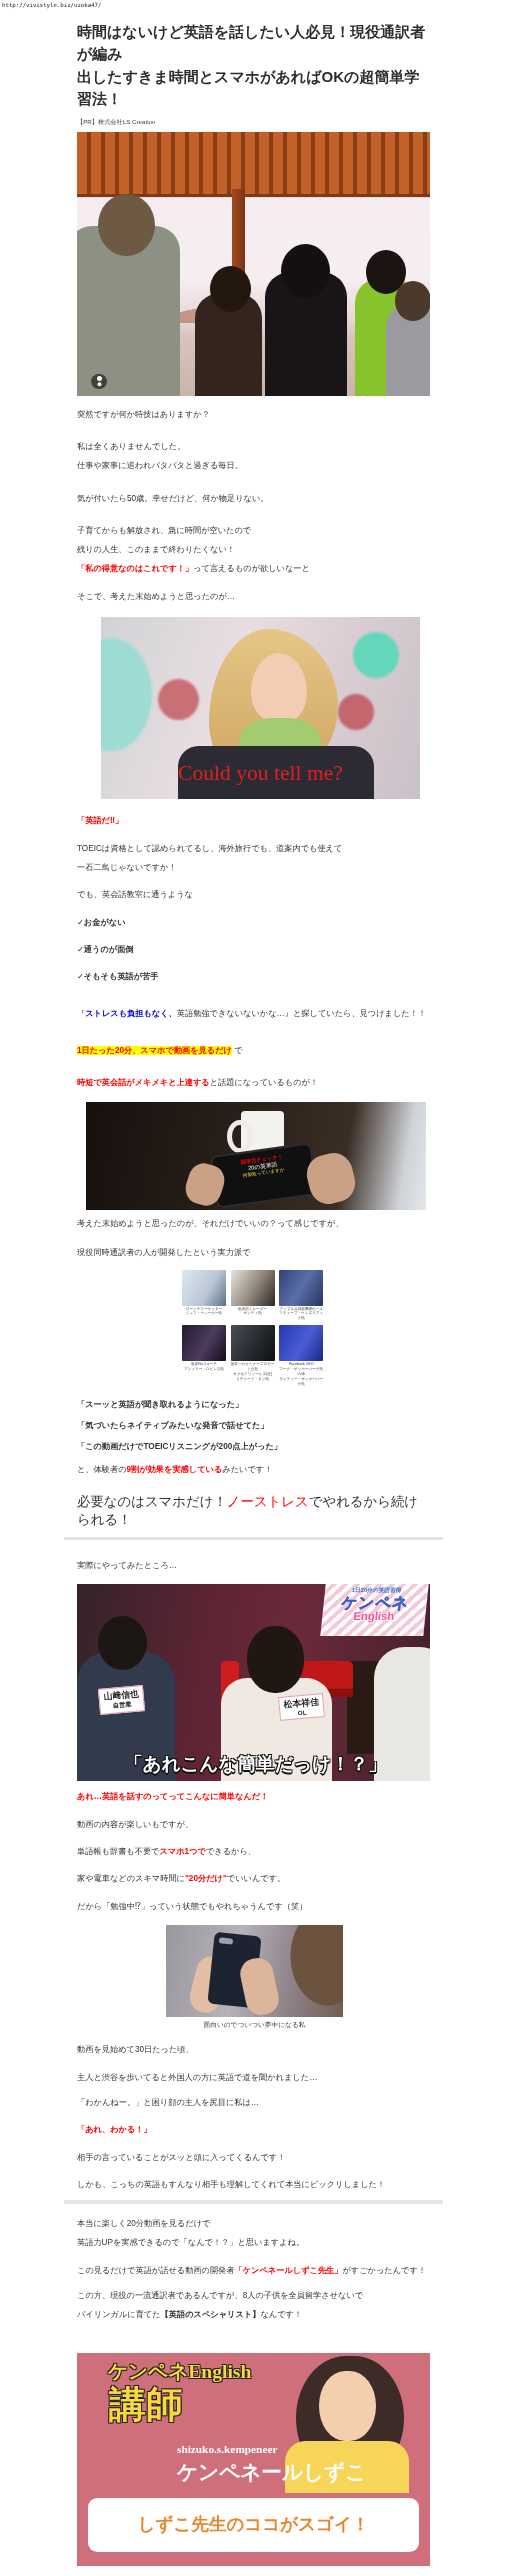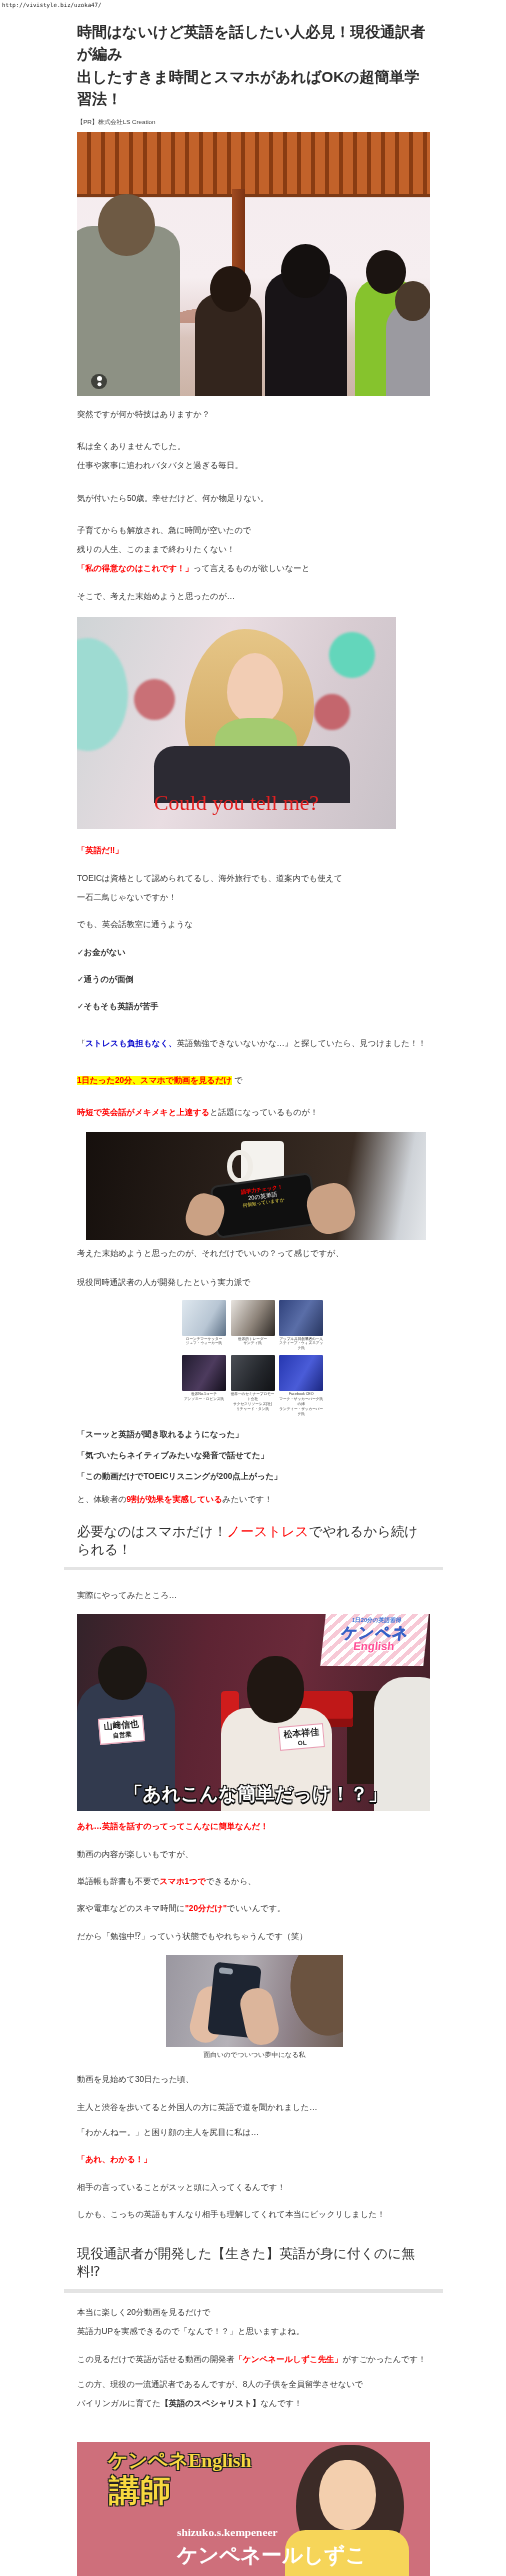--- a/index.html
+++ b/index.html
@@ -24,21 +24,21 @@
   
   .selfie{width:353px;height:264px;background:linear-gradient(#f4ebee 0%,#f6eef0 55%,#e8d9d8 70%,#d9c4bc 78%,#cbb3a6 100%);}
   .roof{position:absolute;left:0;top:0;width:100%;height:62px;background:repeating-linear-gradient(90deg,#c2622a 0 10.3px,#8a3c12 10.3px 14px);box-shadow:0 3.1px 0 #7c3a16;}
   .beam{position:absolute;left:155px;top:57px;width:13.4px;height:134px;background:linear-gradient(90deg,#a04a20,#7c3414);}
   .ridge{position:absolute;left:0;top:170px;width:100%;height:20.6px;background:radial-gradient(31px 15.5px at 41px 15.5px,#b06a4f 60%,transparent 61%),radial-gradient(46px 17.5px at 124px 17.5px,#a55f45 60%,transparent 61%);opacity:.55;}
   .fig{position:absolute;bottom:0;border-radius:25px 25px 0 0;}
   .head{position:absolute;border-radius:50%;}
   .person-badge{position:absolute;left:14.4px;bottom:7.2px;width:15.5px;height:15.5px;border-radius:50%;background:rgba(0,0,0,.55);}
   .person-badge:after{content:"";position:absolute;left:5.2px;top:2.6px;width:5.2px;height:5.2px;border-radius:50%;background:#fff;box-shadow:0 5.7px 0 -0.5px #fff;}
   
-  .could{width:319px;height:212px;background:linear-gradient(110deg,#cfd4d6 0%,#e9dde2 40%,#d8ccd2 70%,#c9c2c8 100%);}
+  .could{width:319px;height:182px;margin-left:24px;background:linear-gradient(110deg,#cfd4d6 0%,#e9dde2 40%,#d8ccd2 70%,#c9c2c8 100%);}
   .bokeh{position:absolute;border-radius:50%;filter:blur(1px);}
   .could-hair{position:absolute;left:108px;top:12.4px;width:129px;height:155px;border-radius:46% 54% 60% 40%/60% 50% 50% 40%;background:linear-gradient(#e6c687,#cfa45f);}
   .could-face{position:absolute;left:150px;top:36px;width:56px;height:72px;border-radius:50% 50% 46% 54%/55% 55% 45% 45%;background:#f2cdb4;}
   .could-scarf{position:absolute;left:138px;top:101px;width:82px;height:57px;border-radius:40%;background:#a4cb70;}
   .could-coat{position:absolute;left:77px;top:129px;width:196px;height:57px;border-radius:20.6px 20.6px 0 0;background:#2c2a33;}
   .could-text{position:absolute;left:0;right:0;bottom:13.4px;text-align:center;color:#e02020;font-size:21.6px;font-family:"Liberation Serif","DejaVu Serif",serif;}
   
   .cafe{width:340px;height:108px;margin-left:8.8px;background:linear-gradient(100deg,#16100d 0%,#2a201a 45%,#3a2d24 75%,#cfd3d8 92%,#e4e7ea 100%);}
   .mug{position:absolute;left:155px;top:9.3px;width:43px;height:49px;background:#f4f2ee;border-radius:4.1px 4.1px 7.2px 7.2px;}
   .mug:before{content:"";position:absolute;left:-13.4px;top:9.3px;width:15.5px;height:23px;border:5.2px solid #efece6;border-radius:50%;}
@@ -82,21 +82,21 @@
   .bed-hand1{position:absolute;left:27px;top:31px;width:31px;height:57px;background:#e3bda4;border-radius:15.5px;transform:rotate(14deg);}
   .bed-hand2{position:absolute;left:77px;top:33px;width:33px;height:57px;background:#dcb59b;border-radius:15.5px;transform:rotate(-12deg);}
   .bed-cap{width:177px;margin-left:89px;text-align:center;font-size:6.7px;color:#333;margin-top:4.1px;}
   
   .card{width:353px;background:#ce6f7b;padding-bottom:14.4px;}
   .card-photo{position:absolute;right:5.2px;top:0;width:155px;height:139px;}
   .cp-hair{position:absolute;right:20.6px;top:3.1px;width:108px;height:124px;border-radius:46%/50%;background:#3c2b27;}
   .cp-face{position:absolute;right:49px;top:18.5px;width:57px;height:70px;border-radius:50%/55%;background:#f3cfae;}
   .cp-shirt{position:absolute;right:15.5px;top:88px;width:124px;height:52px;border-radius:20.6px 20.6px 0 0;background:#f6d559;}
   .card-t1{font-family:"Liberation Serif","DejaVu Serif",serif;font-weight:bold;font-size:19.6px;color:#f7d83f;text-shadow:1px 1px 0 #222,-1px 1px 0 #222,1px -1px 0 #222,-1px -1px 0 #222;padding:5.2px 0 0 31px;position:relative;z-index:2;}
-  .card-t2{font-family:"Liberation Serif","DejaVu Serif",serif;font-weight:bold;font-size:31px;color:#f7d83f;text-shadow:1px 1px 0 #222,-1px 1px 0 #222,1px -1px 0 #222,-1px -1px 0 #222;padding:0 16px 0 32px;line-height:1.1;position:relative;z-index:2;}
+  .card-t2{font-family:"Liberation Serif","DejaVu Serif",serif;font-weight:bold;font-size:37px;color:#f7d83f;text-shadow:1px 1px 0 #222,-1px 1px 0 #222,1px -1px 0 #222,-1px -1px 0 #222;padding:0 16px 0 32px;line-height:1.1;position:relative;z-index:2;}
   .card-romaji{font-family:"Liberation Serif","DejaVu Serif",serif;font-weight:bold;font-size:11.3px;color:#fff;margin:17.5px 0 0 100px;position:relative;z-index:2;}
   .card-name{font-family:"Liberation Serif","DejaVu Serif",serif;font-weight:bold;font-size:20.6px;color:#fff;margin:3.1px 0 0 100px;position:relative;z-index:2;}
   .card-box{position:relative;z-index:2;background:#fff;border-radius:9.3px;margin:11.3px 11.3px 0 11.3px;padding:14.4px 13.4px 15.5px 13.4px;}
   .card-head{font-family:"Liberation Serif","DejaVu Serif",serif;font-weight:bold;font-size:17.5px;color:#e8872b;text-align:center;}
 </style>
 </head>
 <body>
 
 <div class="page">
 
@@ -268,21 +268,20 @@
     </div>
     <div class="bed-cap">面白いのでついつい夢中になる私</div>
 
     <p class="p mt26">動画を見始めて30日たった頃、</p>
     <p class="p mt26">主人と渋谷を歩いてると外国人の方に英語で道を聞かれました…</p>
     <p class="p mt22">「わかんねー。」と困り顔の主人を尻目に私は…</p>
     <p class="p mt26 red b">「あれ、わかる！」</p>
     <p class="p mt26">相手の言っていることがスッと頭に入ってくるんです！</p>
     <p class="p mt26">しかも、こっちの英語もすんなり相手も理解してくれて本当にビックリしました！</p>
 
-    <div class="h2 mt44">現役通訳者が開発した【生きた】英語が身に付くのに無料⁉</div>
     <div class="h2bar"></div>
 
     <p class="p mt26">本当に楽しく20分動画を見るだけで</p>
     <p class="p mt10">英語力UPを実感できるので「なんで！？」と思いますよね。</p>
     <p class="p mt26"><span>この見るだけで英語が話せる動画の開発者</span><span class="red b">「ケンペネールしずこ先生」</span><span>がすごかったんです！</span></p>
     <p class="p mt22">この方、現役の一流通訳者であるんですが、8人の子供を全員留学させないで</p>
     <p class="p mt10"><span>バイリンガルに育てた</span><span class="b">【英語のスペシャリスト】</span><span>なんです！</span></p>
 
     <div class="ph card mt60">
       <div class="card-photo">

